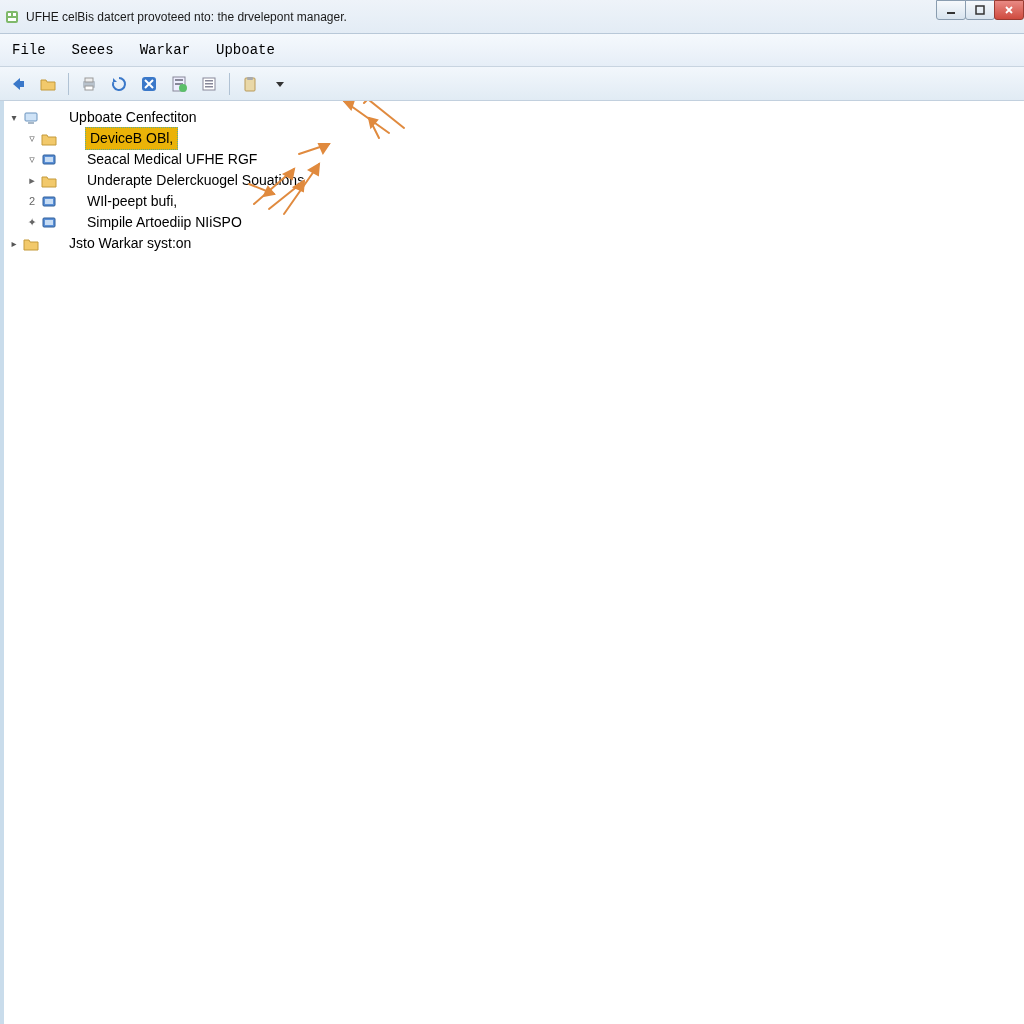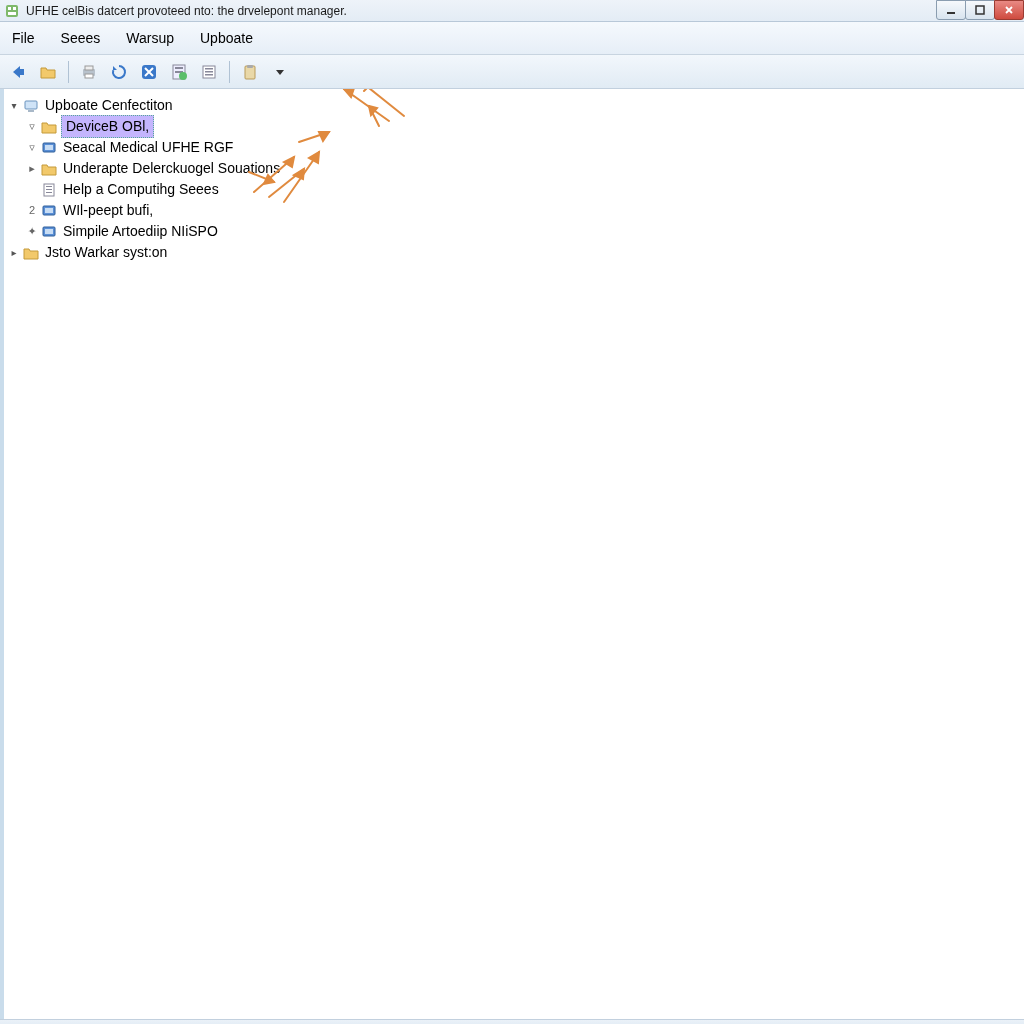--- a/index.html
+++ b/index.html
@@ -6,21 +6,21 @@
   html, body { width: 1024px; height: 1024px; overflow: hidden; }
   body {
     font-family: "Segoe UI", Tahoma, sans-serif;
     font-size: 13px;
     background: #b8d4e8;
     color: #000;
   }
 
   
   .title-bar {
-    height: 22px;
+    height: 34px;
     background: linear-gradient(to bottom, #eef3f9, #e3ecf5);
     border-bottom: 1px solid #b8c8d8;
     display: flex;
     align-items: center;
     padding: 0 4px;
     position: relative;
   }
   .title-bar .app-icon {
     width: 16px; height: 16px;
     display: inline-flex; align-items: center; justify-content: center;
@@ -51,20 +51,21 @@
   
   .menu-bar {
     height: 24px;
     background: linear-gradient(to bottom, #f5f9fd, #e6eef7);
     border-bottom: 1px solid #c8d4e0;
     display: flex;
     align-items: center;
     padding: 16px 6px;
     gap: 14px;
     font-size: 14px;
+    font-family: Liberation Mono, monospace;
   }
   .menu-item {
     padding: 2px 6px;
     cursor: default;
   }
 
   
   .toolbar {
     height: 34px;
     background: linear-gradient(to bottom, #f2f7fc, #e1ebf4);
@@ -114,23 +115,23 @@
     display: inline-flex; align-items: center; justify-content: center;
     margin-right: 2px;
     font-size: 10px;
     color: #555;
   }
   .node-icon {
     width: 18px; height: 16px;
     display: inline-flex; align-items: center; justify-content: center;
     margin-right: 3px;
   }
-  .tree-label { padding: 0 2px; }
+  .tree-label { padding: 0 2px; margin-left: 24px; }
   .tree-label.selected {
-    background: #c4b5fd;
+    background: #eab308;
     border: 1px dotted #5a9;
     padding: 0 4px;
   }
   .row-prefix {
     width: 12px;
     margin-right: 2px;
     color: #666;
     font-size: 11px;
     text-align: center;
   }
@@ -176,21 +177,21 @@
       <svg width="10" height="10" viewBox="0 0 10 10">
           <path d="M2 2 L8 8 M8 2 L2 8" stroke="#fff" stroke-width="1.8"></path>
         </svg>
     </div>
   </div>
 </div>
 
 <div class="menu-bar">
   <span class="menu-item">File</span>
   <span class="menu-item">Seees</span>
-  <span class="menu-item">Warsup</span>
+  <span class="menu-item">Warkar</span>
   <span class="menu-item">Upboate</span>
 </div>
 
 <div class="toolbar">
   <div class="tb-btn">
     <svg width="18" height="18" viewBox="0 0 18 18">
         <path d="M11 3 L4 9 L11 15 Z" fill="#3a78c9"></path>
         <path d="M11 6 H15 V12 H11 Z" fill="#3a78c9"></path>
       </svg>
   </div>
@@ -292,33 +293,20 @@
       <span class="indent" style="width:18px"></span>
       <span class="row-prefix">▸</span>
       <span class="node-icon">
         <svg width="16" height="16" viewBox="0 0 16 16">
             <path d="M1 4 h5 l1 2 h8 v8 H1 Z" fill="#f2c96b" stroke="#c49a3a"></path>
           </svg>
       </span>
       <span class="tree-label">Underapte Delerckuogel Souations</span>
     </div>
 
-    <div class="tree-row">
-      <span class="indent" style="width:18px"></span>
-      <span class="row-prefix"></span>
-      <span class="node-icon">
-        <svg width="16" height="16" viewBox="0 0 16 16">
-            <rect x="3" y="2" width="10" height="12" fill="#fff" stroke="#889"></rect>
-            <rect x="5" y="4" width="6" height="1" fill="#889"></rect>
-            <rect x="5" y="7" width="6" height="1" fill="#889"></rect>
-            <rect x="5" y="10" width="6" height="1" fill="#889"></rect>
-          </svg>
-      </span>
-      <span class="tree-label">Help a Computihg Seees</span>
-    </div>
 
     <div class="tree-row">
       <span class="indent" style="width:18px"></span>
       <span class="row-prefix">2</span>
       <span class="node-icon">
         <svg width="16" height="16" viewBox="0 0 16 16">
             <rect x="2" y="3" width="12" height="9" rx="1" fill="#5a8fd6" stroke="#2f5f9a"></rect>
             <rect x="4" y="5" width="8" height="5" fill="#c8ddf4"></rect>
           </svg>
       </span>

